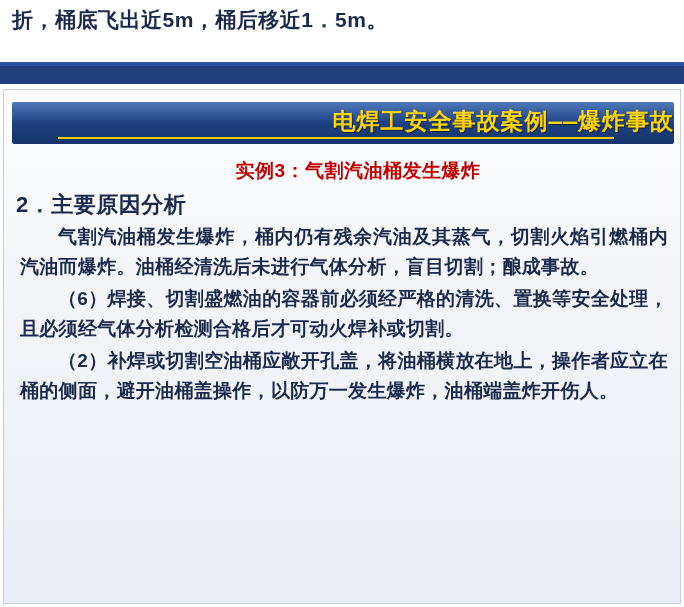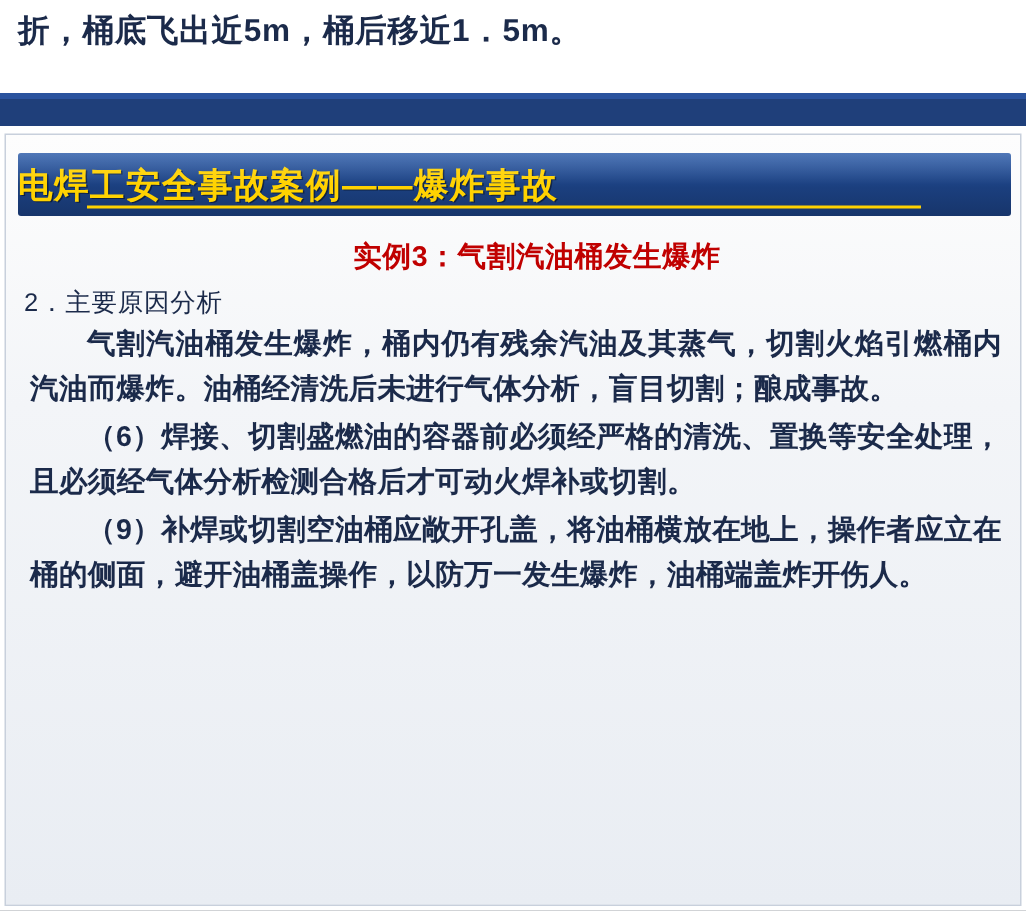--- a/index.html
+++ b/index.html
@@ -10,21 +10,21 @@
     width: 684px;
     height: 607px;
     background: #ffffff;
     font-family: "Liberation Sans", sans-serif;
     overflow: hidden;
   }
   .slide {
     position: relative;
     width: 684px;
     height: 607px;
-    background: #0f172a;
+    background: #7dd3fc;
     box-sizing: border-box;
   }
 
   
   .top-fragment {
     position: relative;
     width: 684px;
     height: 86px;
     background: #ffffff;
     box-sizing: border-box;
@@ -97,27 +97,28 @@
     background: linear-gradient(to bottom, rgba(255,255,255,0.18), rgba(255,255,255,0));
     pointer-events: none;
   }
   .header-title {
     position: absolute;
     left: 0;
     top: 0;
     width: 100%;
     height: 46px;
     line-height: 42px;
-    text-align: left;
+    text-align: right;
     font-size: 23px;
     font-weight: bold;
     color: #ffd200;
     letter-spacing: 1px;
     white-space: nowrap;
     text-shadow: 1px 1px 0 rgba(0,0,0,0.45);
+    font-family: Liberation Mono, monospace;
   }
   .header-underline {
     position: absolute;
     left: 46px;
     top: 35px;
     width: 556px;
     height: 2px;
     background: #ffd200;
   }
 
@@ -131,22 +132,22 @@
   }
   .case-title {
     font-size: 19px;
     font-weight: bold;
     color: #c00000;
     margin: 6px 0 4px 28px;
     letter-spacing: 0.5px;
     text-align: center;
   }
   .section-head {
-    font-size: 17px;
-    font-weight: normal;
+    font-size: 22px;
+    font-weight: bold;
     color: #1b2a4a;
     margin: 6px 0 2px 2px;
     letter-spacing: 0.5px;
   }
   .para {
     font-size: 19px;
     font-weight: bold;
     color: #1b2a4a;
     line-height: 30px;
     margin: 2px 6px 2px 6px;
@@ -179,19 +180,19 @@
       </div>
 
       <div class="content">
 
         <div class="case-title">实例3：气割汽油桶发生爆炸</div>
 
         <div class="section-head">2．主要原因分析</div>
         <div class="para indent">气割汽油桶发生爆炸，桶内仍有残余汽油及其蒸气，切割火焰引燃桶内汽油而爆炸。油桶经清洗后未进行气体分析，盲目切割；酿成事故。</div>
 
         <div class="para indent">（6）焊接、切割盛燃油的容器前必须经严格的清洗、置换等安全处理，且必须经气体分析检测合格后才可动火焊补或切割。</div>
-        <div class="para indent tight">（9）补焊或切割空油桶应敞开孔盖，将油桶横放在地上，操作者应立在桶的侧面，避开油桶盖操作，以防万一发生爆炸，油桶端盖炸开伤人。</div>
+        <div class="para indent tight">（2）补焊或切割空油桶应敞开孔盖，将油桶横放在地上，操作者应立在桶的侧面，避开油桶盖操作，以防万一发生爆炸，油桶端盖炸开伤人。</div>
 
       </div>
     </div>
   </div>
 
 </div>
 
 </body></html>

